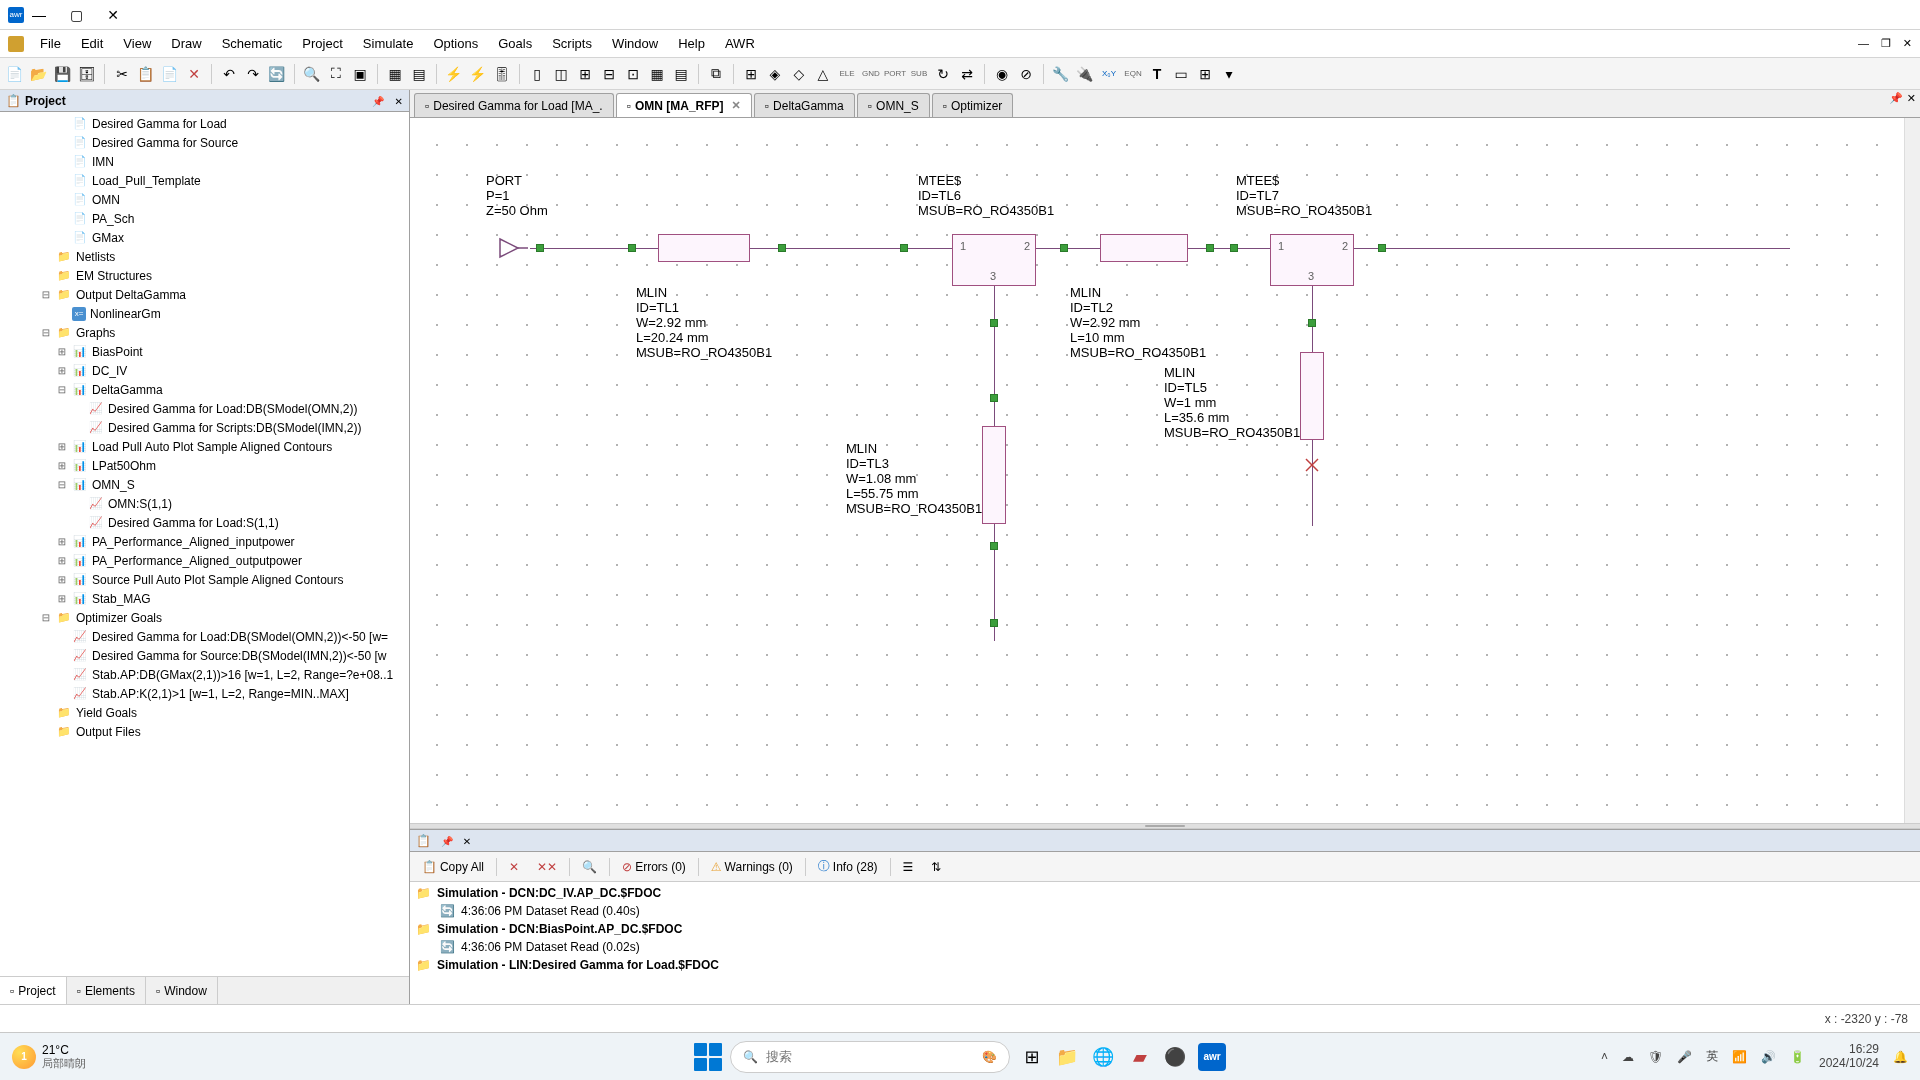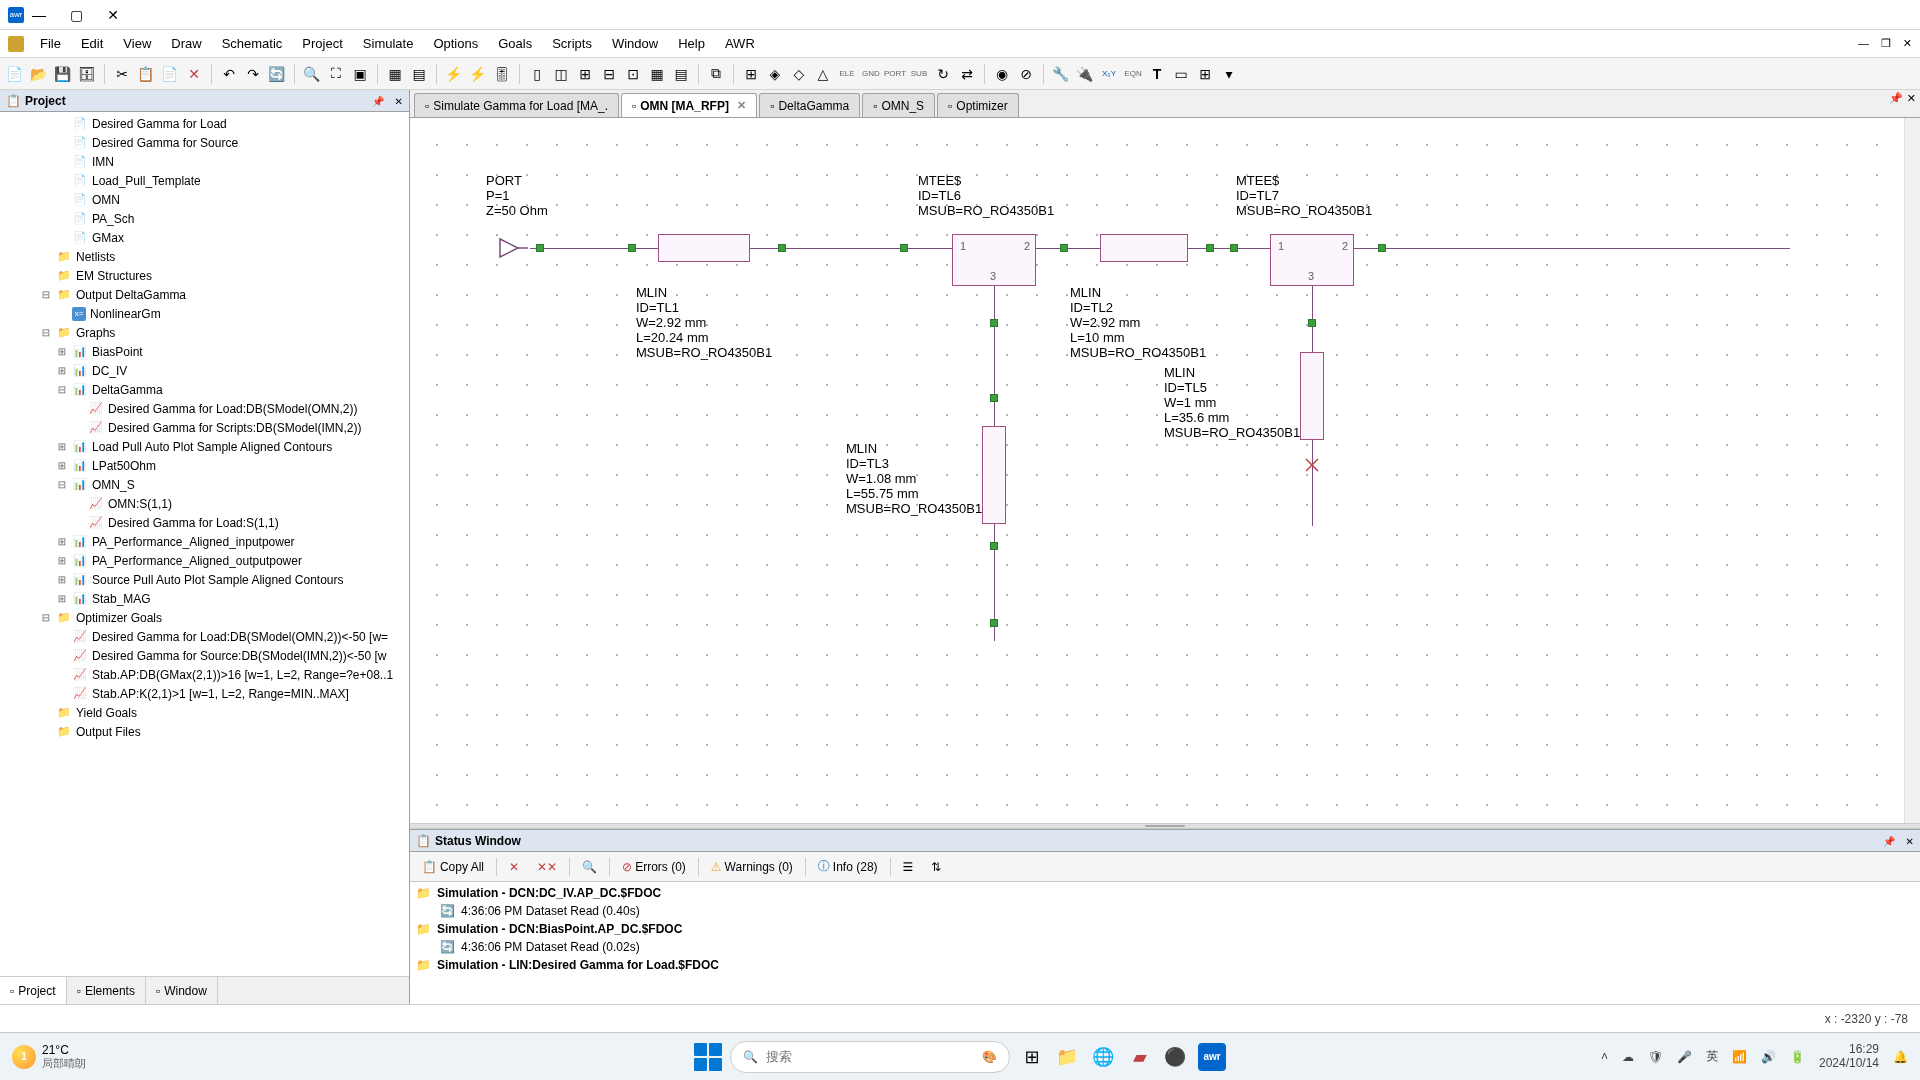--- a/index.html
+++ b/index.html
@@ -416,21 +416,21 @@
           <span>▫</span>
           <span>Window</span>
         </div>
       </div>
   </div>
 
   <div class="content">
     <div class="doc-tabs" id="doc-tabs">
       <div class="doc-tab">
           <span>▫</span>
-          <span>Simulate Gamma for Load [MA_.</span>
+          <span>Desired Gamma for Load [MA_.</span>
         </div>
         <div class="doc-tab active">
           <span>▫</span>
           <span>OMN [MA_RFP]</span>
           <span class="close">✕</span>
         </div>
         <div class="doc-tab">
           <span>▫</span>
           <span>DeltaGamma</span>
         </div>
@@ -509,21 +509,20 @@
       <div class="sch-text" style="left:754px;top:248px;" id="txt-mlin5">MLIN<br>ID=TL5<br>W=1 mm<br>L=35.6 mm<br>MSUB=RO_RO4350B1</div>
 
       <div class="scroll-thin"></div>
     </div>
 
     <div class="splitter-h"></div>
 
     <div class="status-panel">
       <div class="status-hdr">
         <span class="icon">📋</span>
-        <span class="title">Status Window</span>
         <span class="ctrls">
           <span>📌</span>
           <span>✕</span>
         </span>
       </div>
       <div class="status-tb">
         <span class="btn">📋 <span>Copy All</span></span>
         <span class="sep"></span>
         <span class="btn" style="color:#c04040">✕</span>
         <span class="btn" style="color:#c04040">✕✕</span>
@@ -603,17 +602,17 @@
     <span>˄</span>
     <span>☁</span>
     <span>🛡</span>
     <span>🎤</span>
     <span>英</span>
     <span>📶</span>
     <span>🔊</span>
     <span>🔋</span>
     <div class="clock">
       <span>16:29</span>
-      <span>2024/10/14</span>
+      <span>2024/10/24</span>
     </div>
     <span>🔔</span>
   </div>
 </div>
 
 </body></html>

